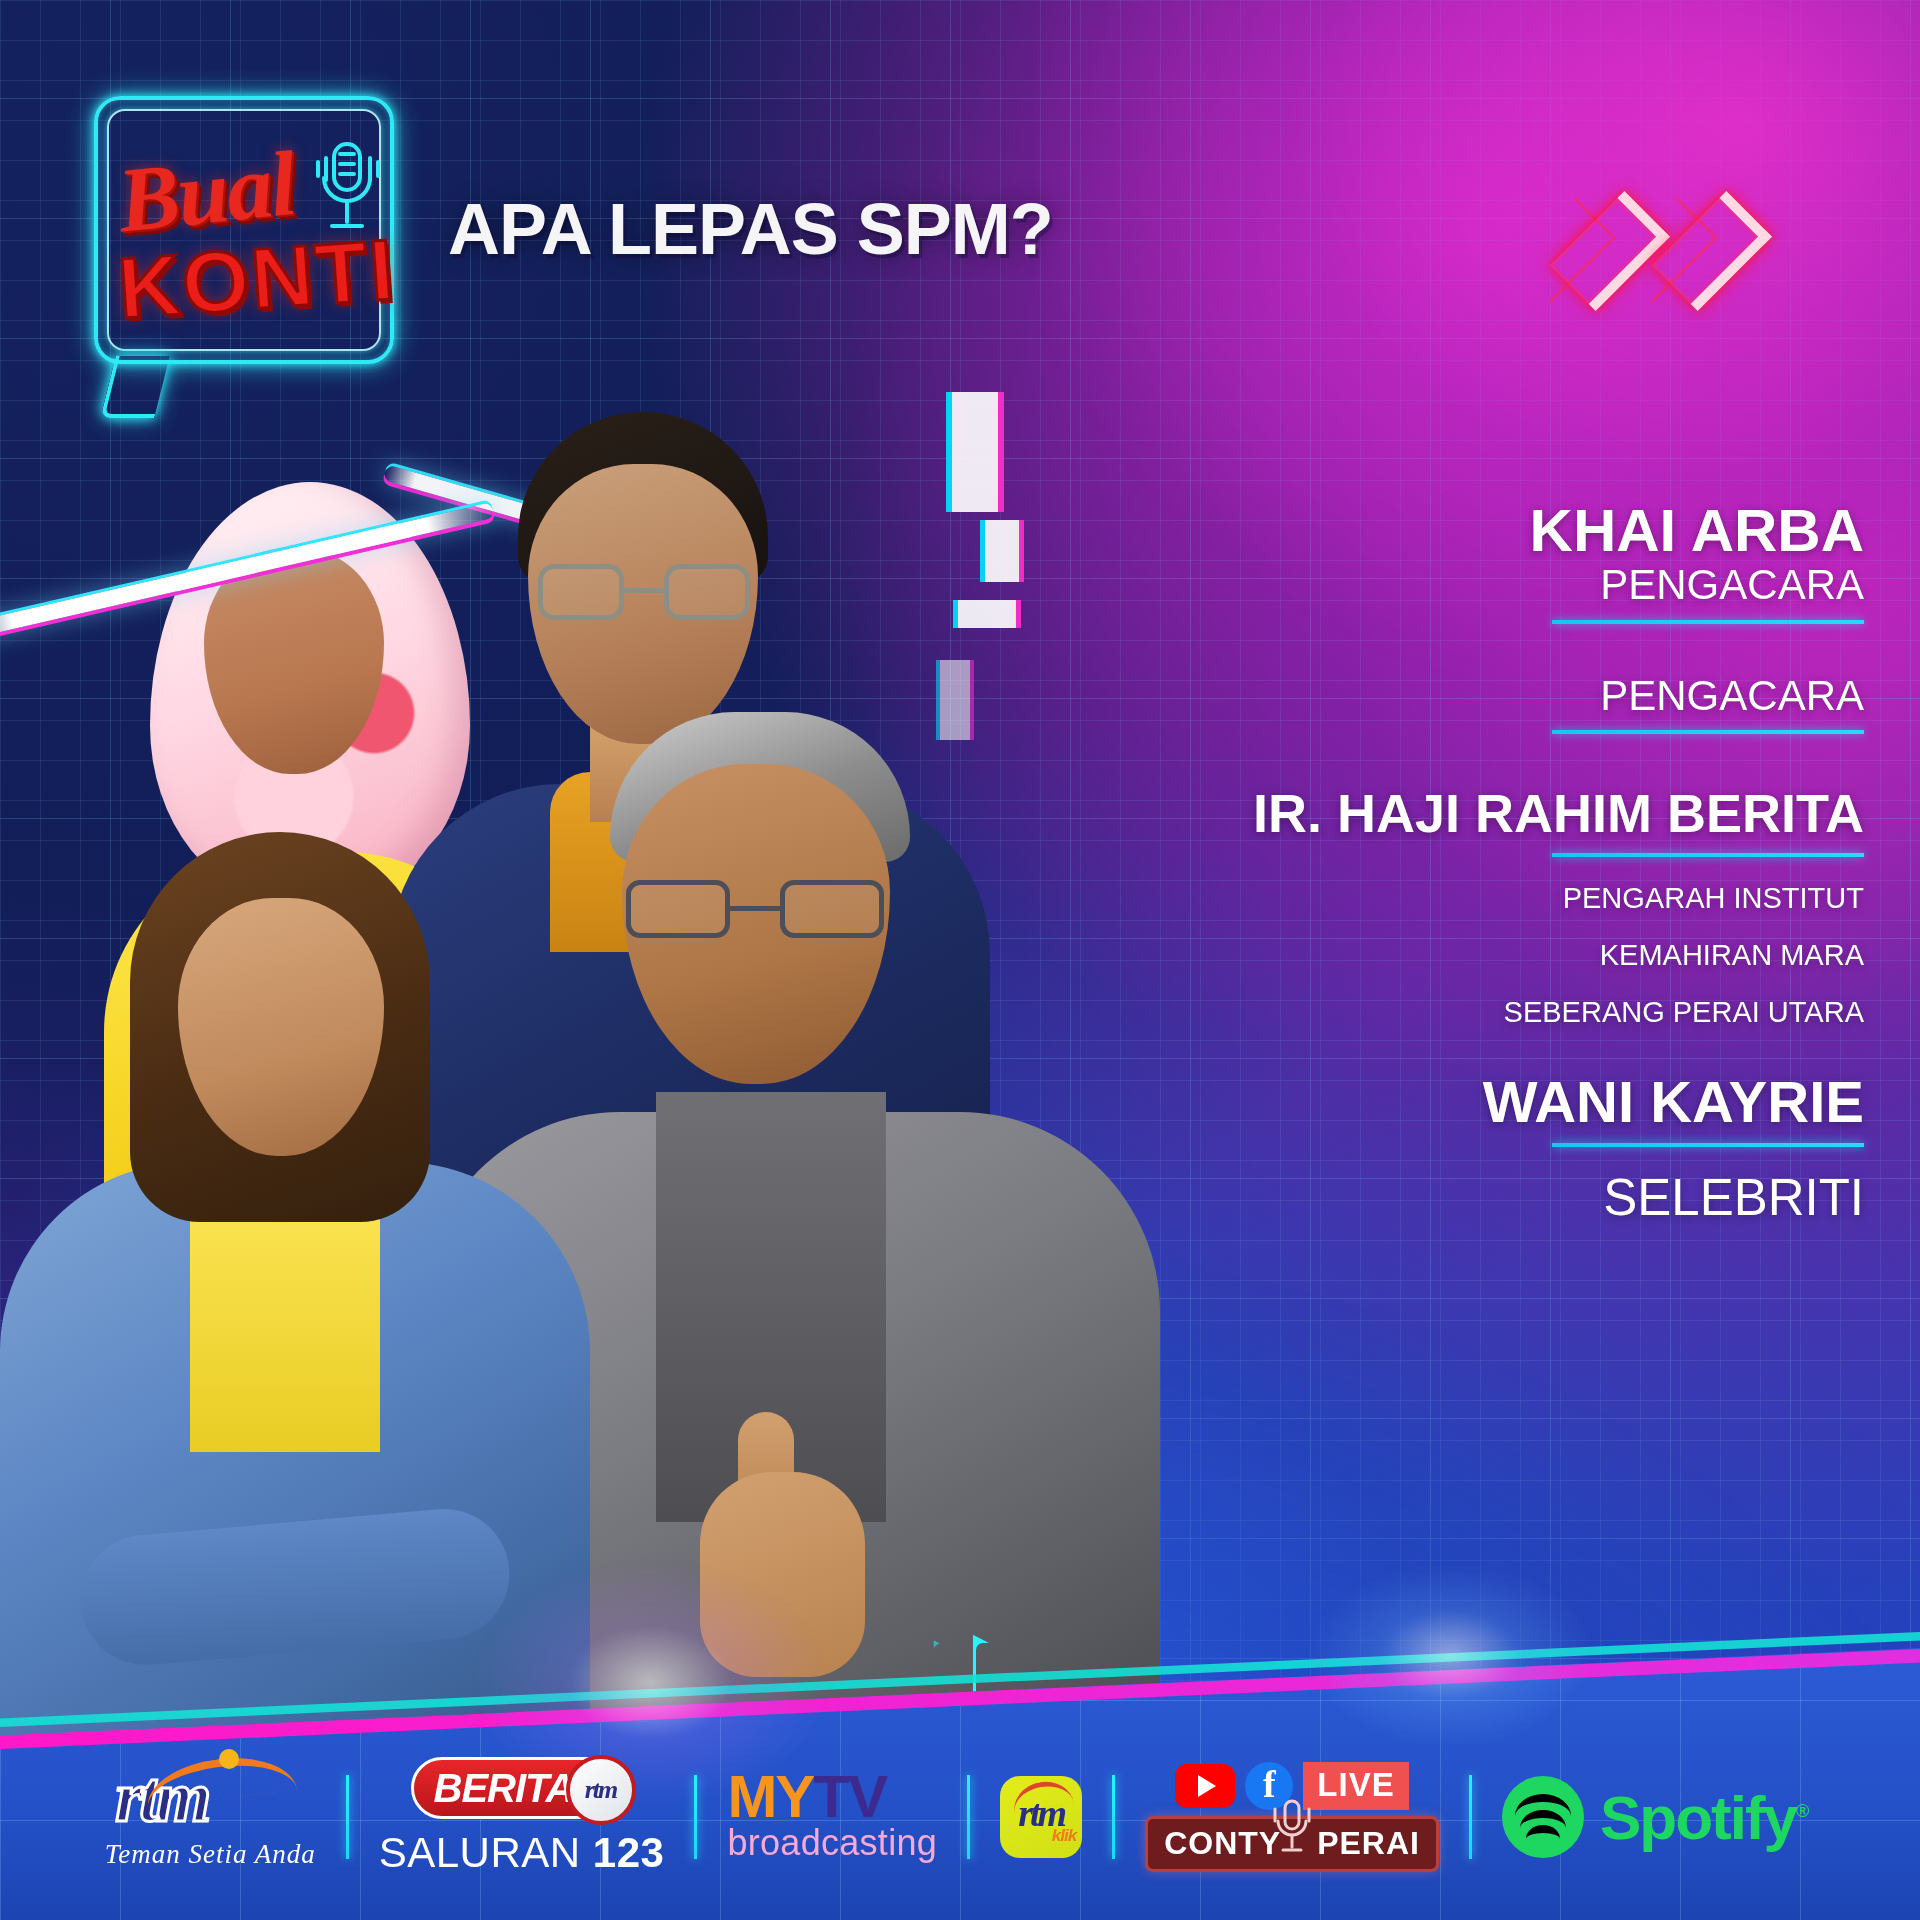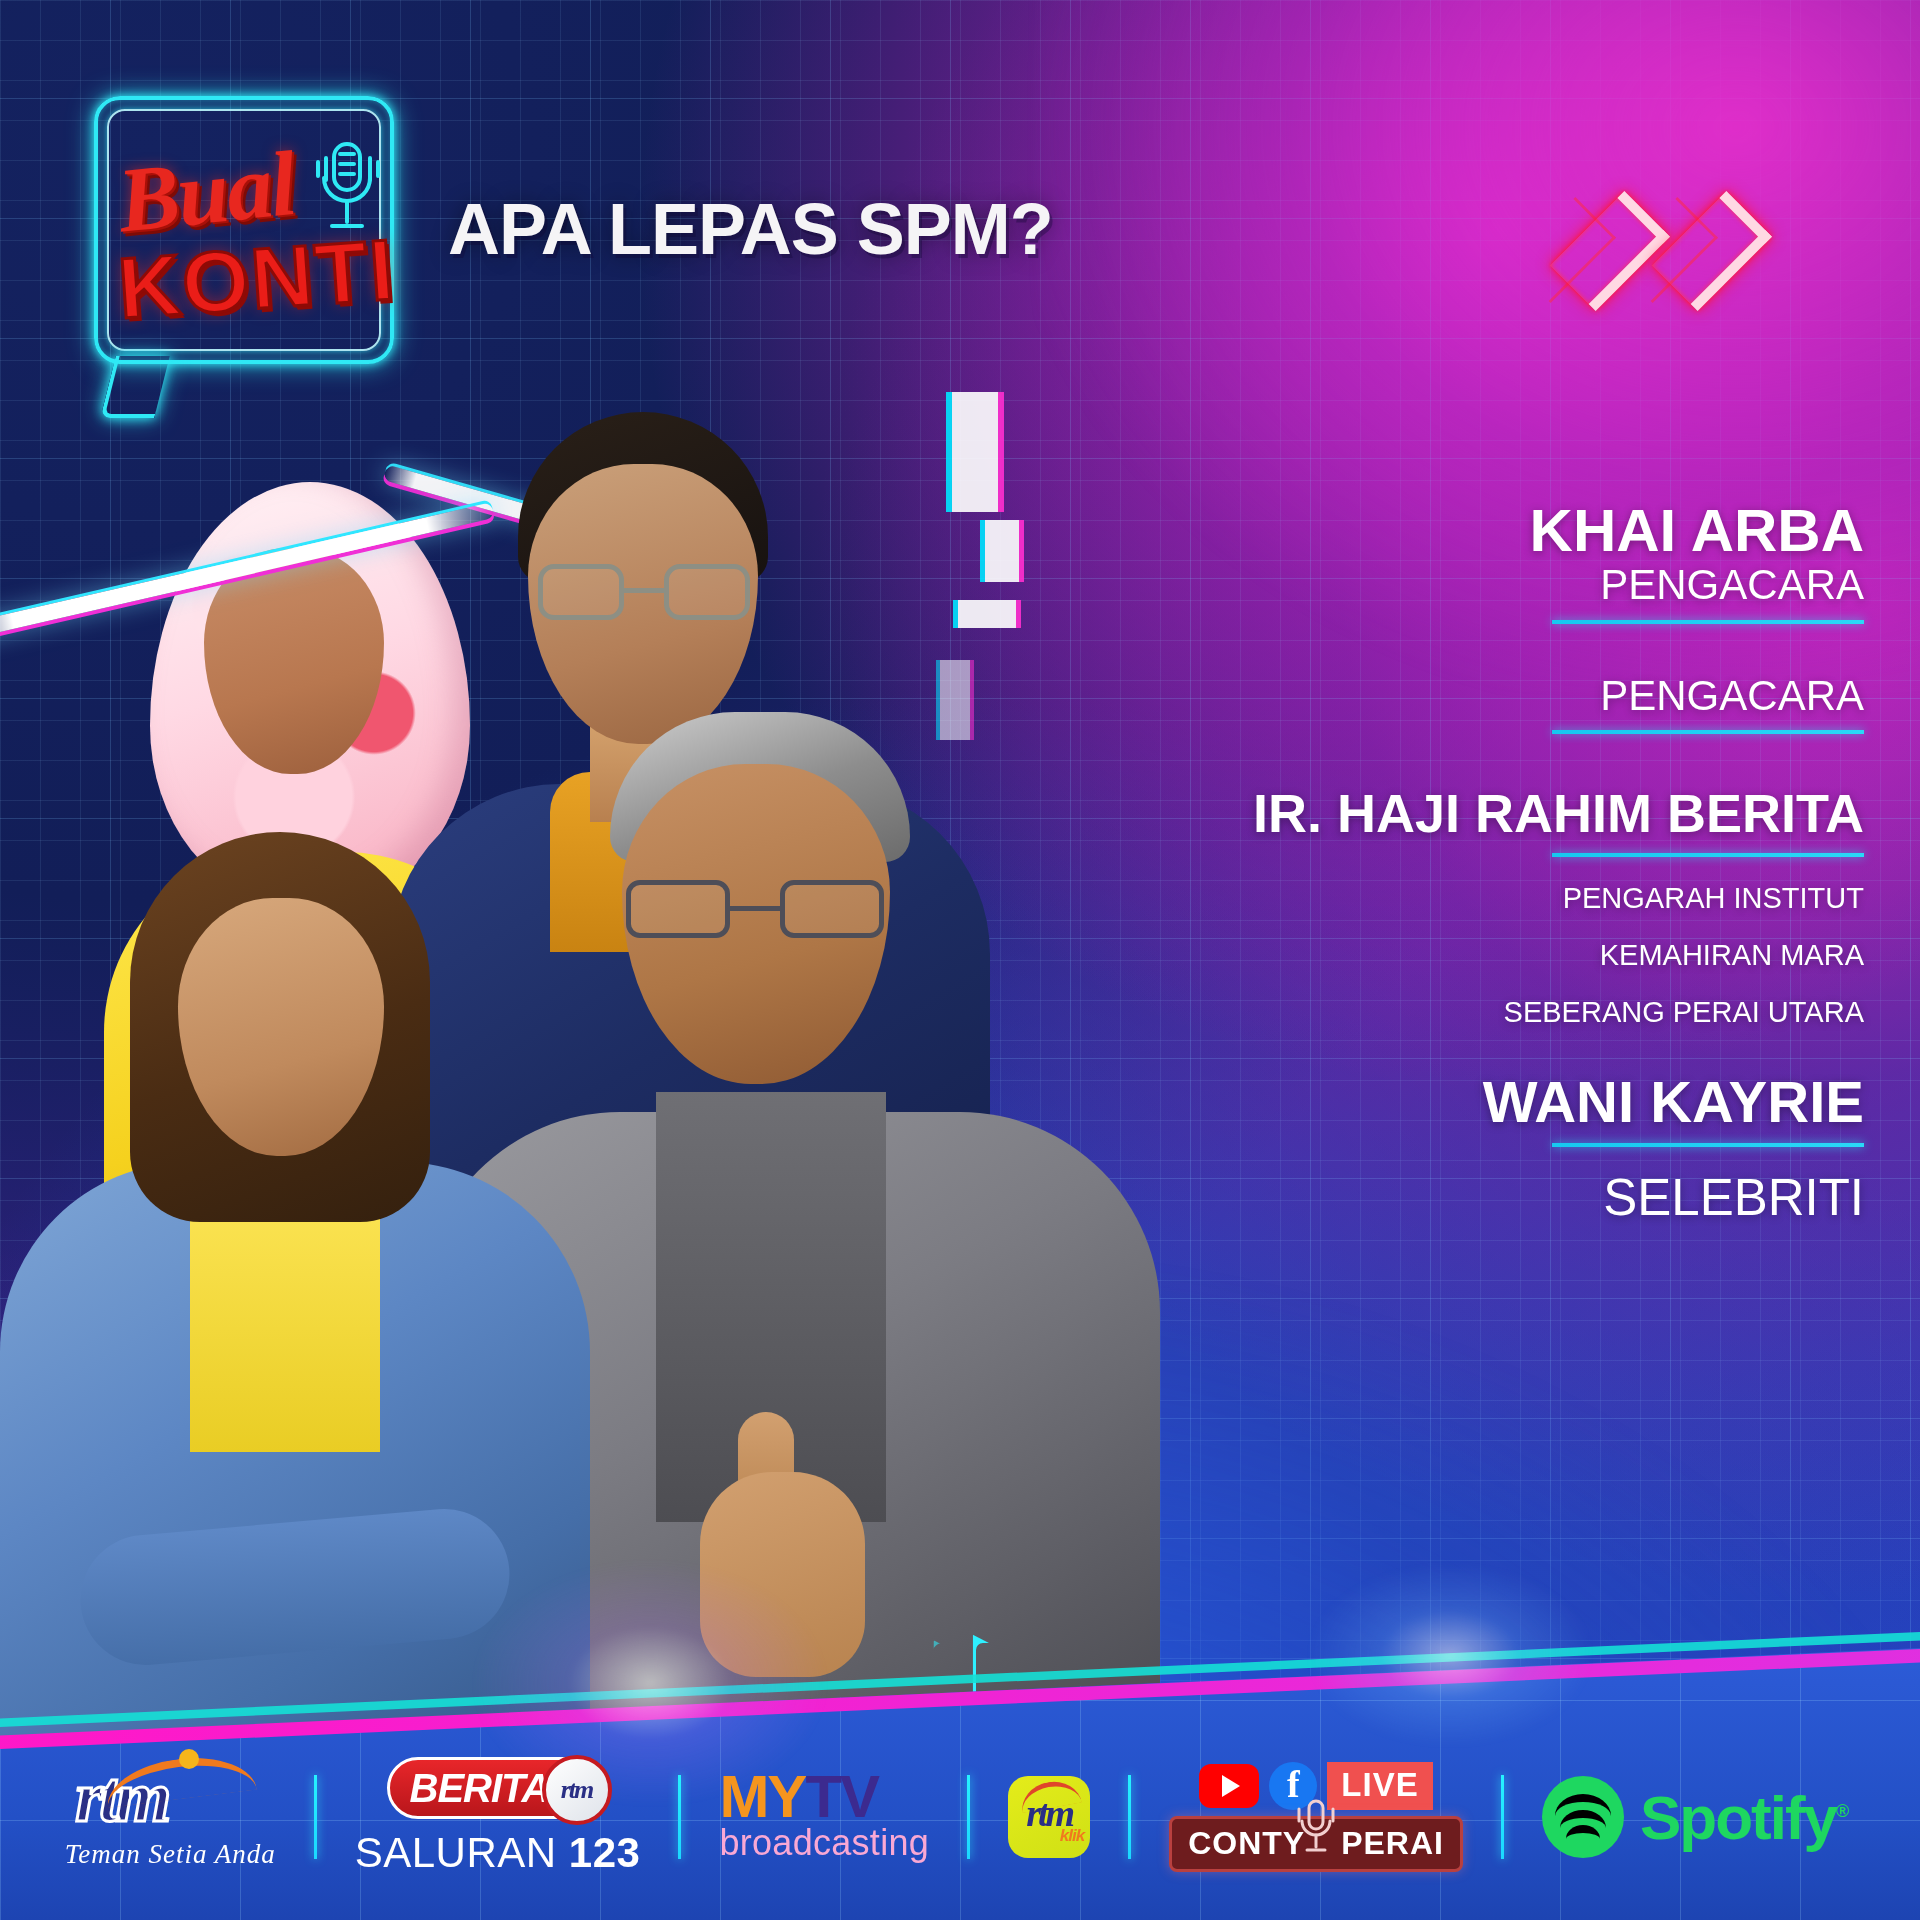--- a/index.html
+++ b/index.html
@@ -373,21 +373,21 @@
   }
   .bar-flare2{
     position:absolute;right:330px;bottom:175px;width:280px;height:180px;
     background:radial-gradient(ellipse at 50% 50%, rgba(255,255,255,.5) 0%, rgba(120,190,255,.2) 35%, rgba(60,120,255,0) 72%);
     filter:blur(3px);
   }
 
   
   .logostrip{
     position:absolute;left:0;right:8px;bottom:28px;height:150px;
-    display:flex;align-items:center;justify-content:center;gap:8px;
+    display:flex;align-items:center;justify-content:center;gap:0;
   }
   .lg{display:flex;flex-direction:column;align-items:center;justify-content:center;padding:0 26px;}
   .sep{width:3px;height:84px;background:linear-gradient(#26f2ff,#1bd8ff);box-shadow:0 0 10px rgba(40,230,255,.9);margin:0 4px;}
 
   
   .rtm-mark{position:relative;width:190px;height:76px;}
   .rtm-text{
     font-family:"Liberation Serif", serif;
     font-style:italic;font-weight:bold;font-size:72px;line-height:.9;
     color:#2a2f85;-webkit-text-stroke:3px #ffffff;

